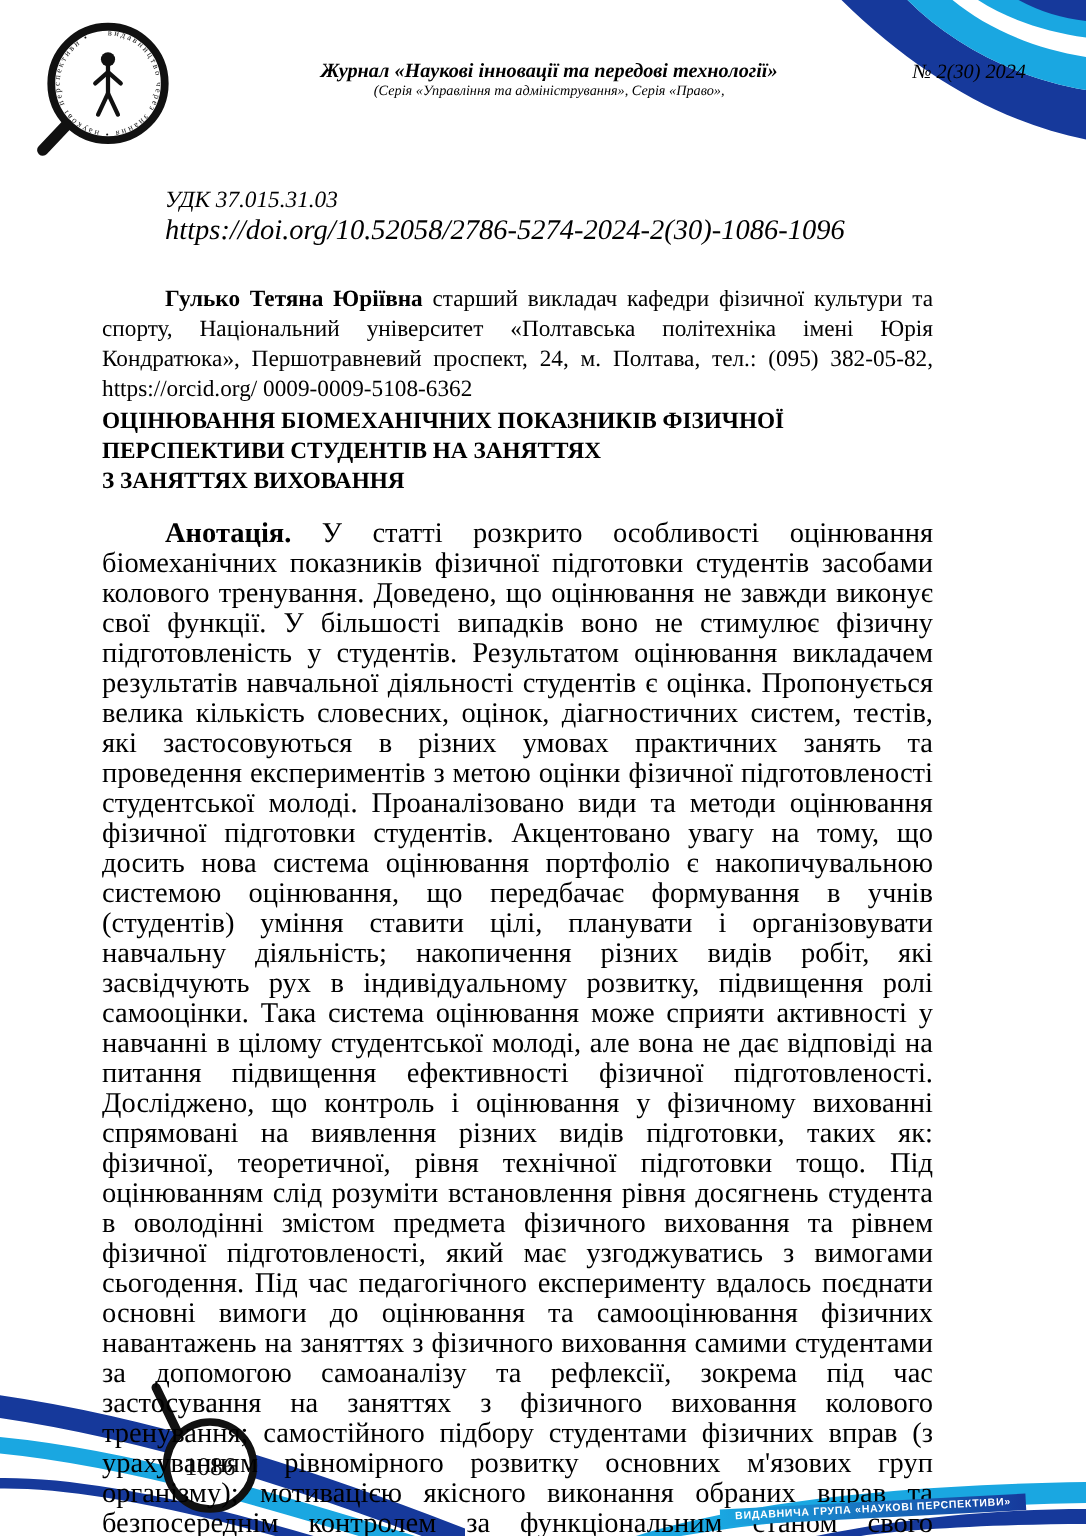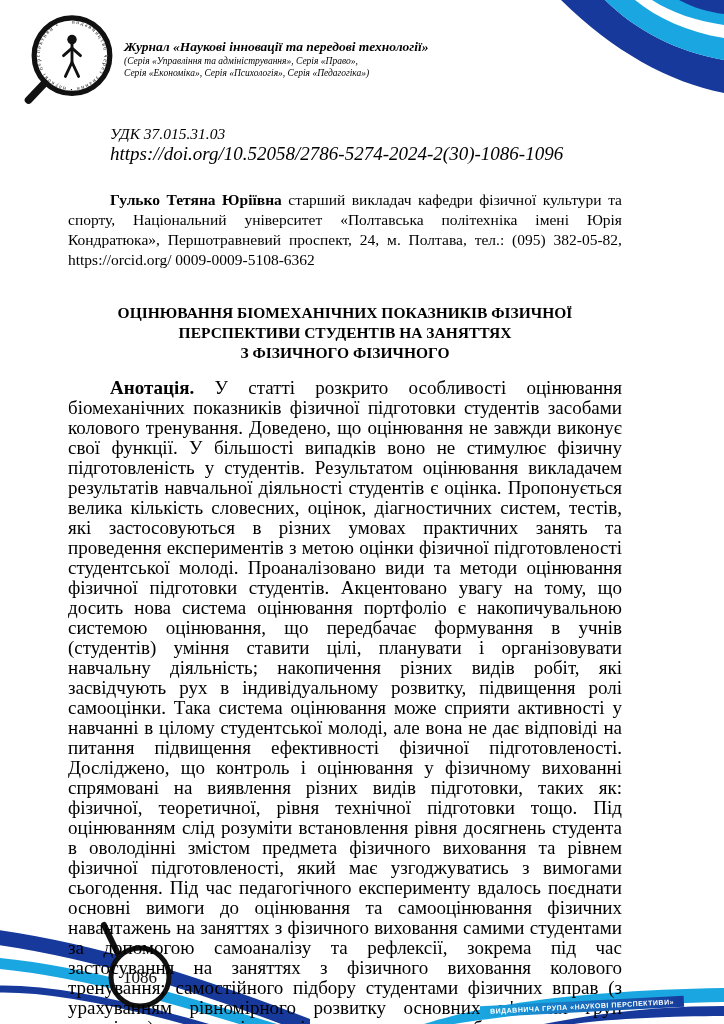--- a/index.html
+++ b/index.html
@@ -10,31 +10,31 @@
     overflow:hidden;
   }
   .page { position:relative; width:724px; height:1024px; z-index:1; }
   .deco { position:absolute; pointer-events:none; z-index:0; }
   .deco.top-right { top:0; right:0; }
   .deco.bottom-left { bottom:0; left:0; }
   .deco.bottom-right { bottom:0; right:0; }
 
   .header { position:relative; display:flex; align-items:flex-start; padding:8px 26px 0 20px; }
   .logo { width:104px; height:100px; flex:0 0 auto; }
-  .header-center { flex:1; text-align:left; padding-top:30px; }
+  .header-center { flex:1; text-align:center; padding-top:30px; }
   .journal-title { font-style:italic; font-weight:bold; font-size:13.5px; line-height:17px; }
   .journal-series { font-style:italic; font-size:9.5px; line-height:12px; }
   .issue { flex:0 0 auto; font-style:italic; font-size:13.5px; padding-top:32px; padding-right:14px; }
 
   .content { position:relative; padding:0 102px 0 68px; z-index:2; }
   .udc { font-style:italic; font-size:15.5px; line-height:20px; margin-top:16px; padding-left:42px; }
   .doi { font-style:italic; font-size:19px; line-height:20px; padding-left:42px; }
   .para { font-size:15.5px; line-height:20px; text-align:justify; text-indent:42px; margin-top:26px; }
   .author-name { font-weight:bold; }
-  .title-block { font-weight:bold; font-size:15.5px; line-height:20px; text-align:center; margin-top:33px; }
+  .title-block { font-weight:bold; font-size:15.5px; line-height:20px; text-align:left; margin-top:1px; }
   .abstract { font-size:19px; line-height:20px; text-align:justify; text-indent:42px; margin-top:15px; }
   .abstract-label { font-weight:bold; }
 
   svg text { font-family:"Liberation Serif","DejaVu Serif",serif; }
 
   .publisher-ribbon {
     position:absolute; right:40px; bottom:12px; z-index:3;
     background:linear-gradient(90deg,#1aa7e1,#16399b);
     color:#fff; font-family:"Liberation Sans",sans-serif;
     font-size:7px; font-weight:bold; letter-spacing:.5px;
@@ -86,38 +86,38 @@
         <path d="M55,57 L48,72 M55,57 L62,72"></path>
       </g>
       <text font-size="6" letter-spacing="1.5" fill="#111">
         <textPath href="#ringPath">видавництво через знання • наукові перспективи •</textPath>
       </text>
     </svg>
 
     <div class="header-center">
       <div class="journal-title">Журнал «Наукові інновації та передові технології»</div>
       <div class="journal-series">(Серія «Управління та адміністрування», Серія «Право»,</div>
-      <div class="journal-series">Серія «Економіка», Серія «Психологія», Серія «Педагогіка»)</div>
     </div>
 
+    <div class="issue">№ 2(30) 2024</div>
   </div>
 
   <div class="content">
     <div class="udc">УДК 37.015.31.03</div>
 
     <div class="doi">https://doi.org/10.52058/2786-5274-2024-2(30)-1086-1096</div>
 
     <p class="para">
       <span class="author-name">Гулько Тетяна Юріївна</span><span> старший викладач кафедри фізичної культури та спорту, Національний університет «Полтавська політехніка імені Юрія Кондратюка», Першотравневий проспект, 24, м. Полтава, тел.: (095) 382-05-82, https://orcid.org/ 0009-0009-5108-6362</span>
     </p>
 
     <div class="title-block">
       <div>ОЦІНЮВАННЯ БІОМЕХАНІЧНИХ ПОКАЗНИКІВ ФІЗИЧНОЇ</div>
       <div>ПЕРСПЕКТИВИ СТУДЕНТІВ НА ЗАНЯТТЯХ</div>
-      <div>З ФІЗИЧНОГО ФІЗИЧНОГО</div>
+      <div>З ЗАНЯТТЯХ ВИХОВАННЯ</div>
     </div>
 
     <p class="abstract">
       <span class="abstract-label">Анотація.</span><span> У статті розкрито особливості оцінювання біомеханічних показників фізичної підготовки студентів засобами колового тренування. Доведено, що оцінювання не завжди виконує свої функції. У більшості випадків воно не стимулює фізичну підготовленість у студентів. Результатом оцінювання викладачем результатів навчальної діяльності студентів є оцінка. Пропонується велика кількість словесних, оцінок, діагностичних систем, тестів, які застосовуються в різних умовах практичних занять та проведення експериментів з метою оцінки фізичної підготовленості студентської молоді. Проаналізовано види та методи оцінювання фізичної підготовки студентів. Акцентовано увагу на тому, що досить нова система оцінювання портфоліо є накопичувальною системою оцінювання, що передбачає формування в учнів (студентів) уміння ставити цілі, планувати і організовувати навчальну діяльність; накопичення різних видів робіт, які засвідчують рух в індивідуальному розвитку, підвищення ролі самооцінки. Така система оцінювання може сприяти активності у навчанні в цілому студентської молоді, але вона не дає відповіді на питання підвищення ефективності фізичної підготовленості. Досліджено, що контроль і оцінювання у фізичному вихованні спрямовані на виявлення різних видів підготовки, таких як: фізичної, теоретичної, рівня технічної підготовки тощо. Під оцінюванням слід розуміти встановлення рівня досягнень студента в оволодінні змістом предмета фізичного виховання та рівнем фізичної підготовленості, який має узгоджуватись з вимогами сьогодення. Під час педагогічного експерименту вдалось поєднати основні вимоги до оцінювання та самооцінювання фізичних навантажень на заняттях з фізичного виховання самими студентами за допомогою самоаналізу та рефлексії, зокрема під час застосування на заняттях з фізичного виховання колового тренування; самостійного підбору студентами фізичних вправ (з урахуванням рівномірного розвитку основних м'язових груп організму); мотивацією якісного виконання обраних вправ та безпосереднім контролем за функціональним станом свого організму (заміри ЧСС на кожному</span>
     </p>
   </div>
 
 </div>
 
 </body></html>

